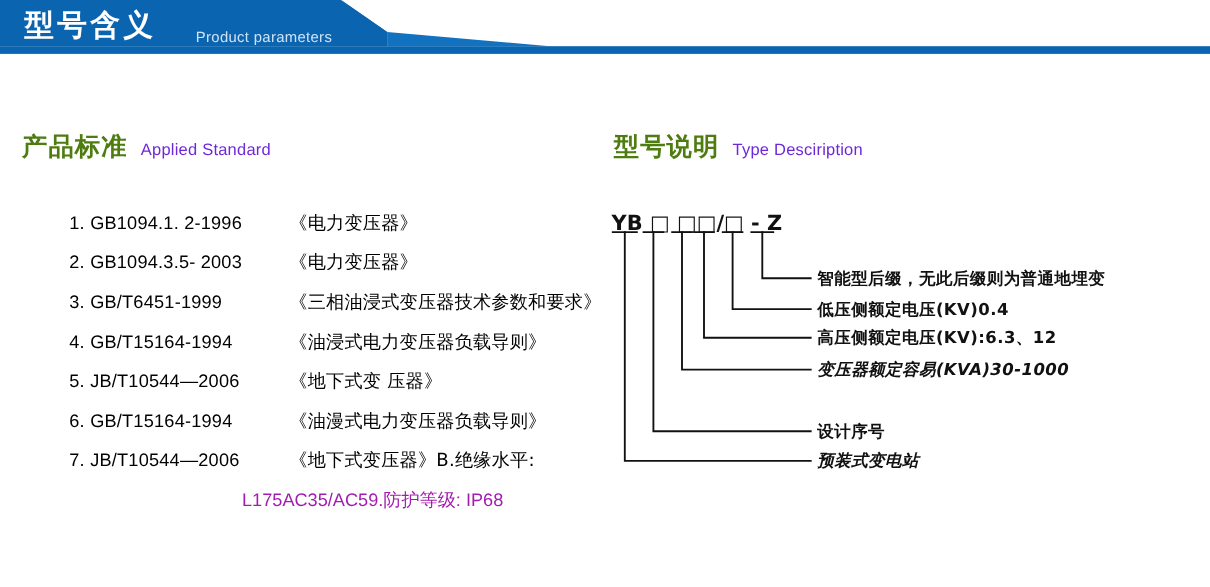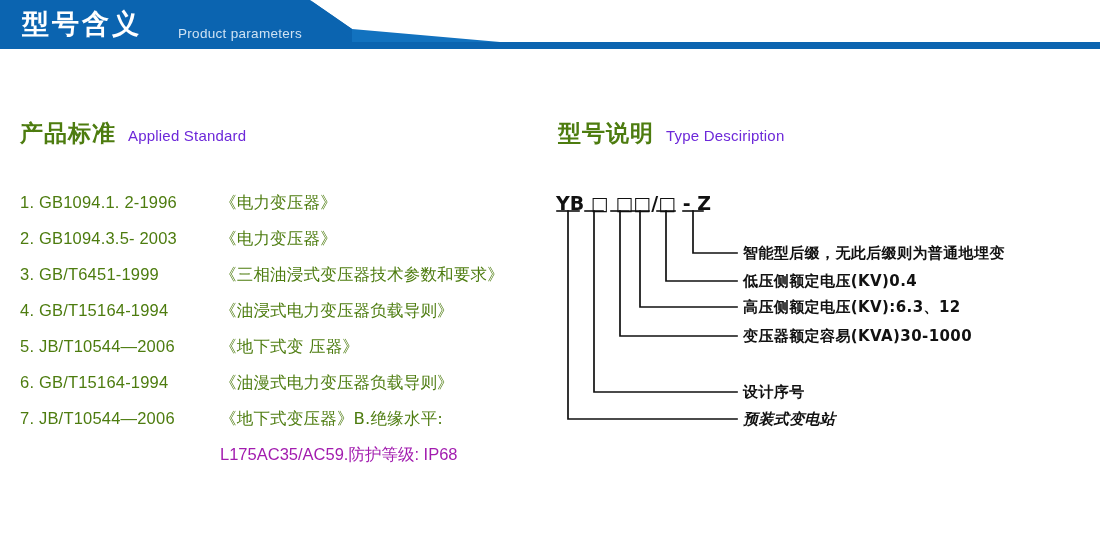--- a/index.html
+++ b/index.html
@@ -82,22 +82,23 @@
     position: absolute;
     left: 20px;
     top: 192px;
     width: 530px;
   }
   .std-row {
     display: flex;
     align-items: baseline;
     height: 36px;
     font-size: 16.5px;
-    color: #4d7c0f;
-    white-space: nowrap;
+    color: #000000;
+    white-space: nowrap;
+    margin-left: 43px;
   }
   .std-row .std-code {
     display: inline-block;
     width: 200px;
     flex: 0 0 200px;
     letter-spacing: 0.2px;
   }
   .std-row .std-name {
     display: inline-block;
     letter-spacing: 0.2px;
@@ -251,20 +252,20 @@
         <path d="M49,26 L49,207 L192,207"></path>
 
         <path d="M23,26 L23,234 L192,234"></path>
       </g>
     </svg>
 
     <div class="type-labels">
       <div class="type-label" style="left:198px; top:59px;">智能型后缀，无此后缀则为普通地埋变</div>
       <div class="type-label" style="left:198px; top:87px;">低压侧额定电压(KV)0.4</div>
       <div class="type-label" style="left:198px; top:113px;">高压侧额定电压(KV):6.3、12</div>
-      <div class="type-label" style="left:198px; top:142px;">变压器额定容易(KVA)30-1000</div>
+      <div class="type-label" style="left:198px; top:142px;font-style:italic;">变压器额定容易(KVA)30-1000</div>
       <div class="type-label" style="left:198px; top:198px;">设计序号</div>
       <div class="type-label" style="left:198px; top:225px;font-style:italic;">预装式变电站</div>
     </div>
 
   </div>
 
 </div>
 
 </body></html>

